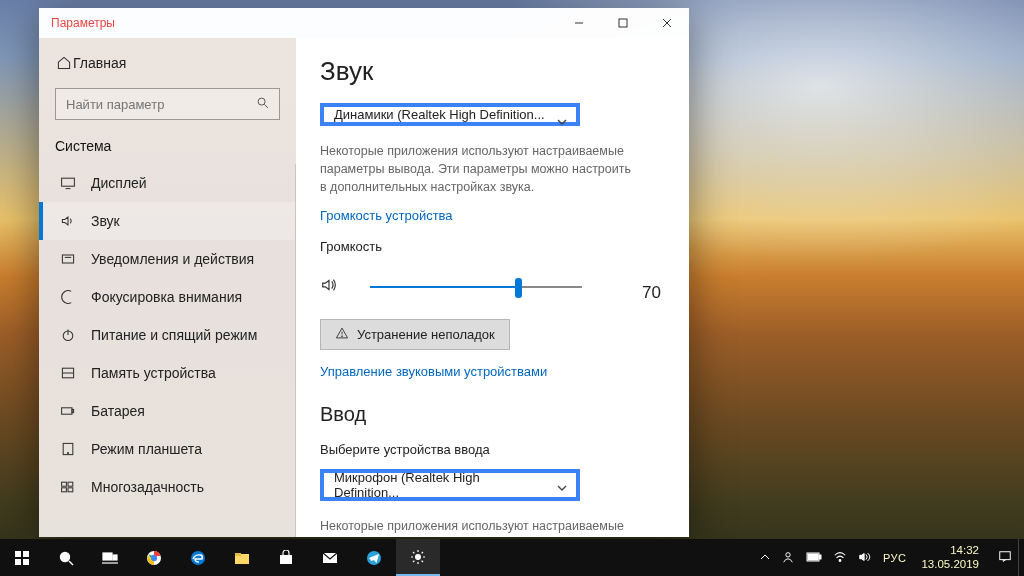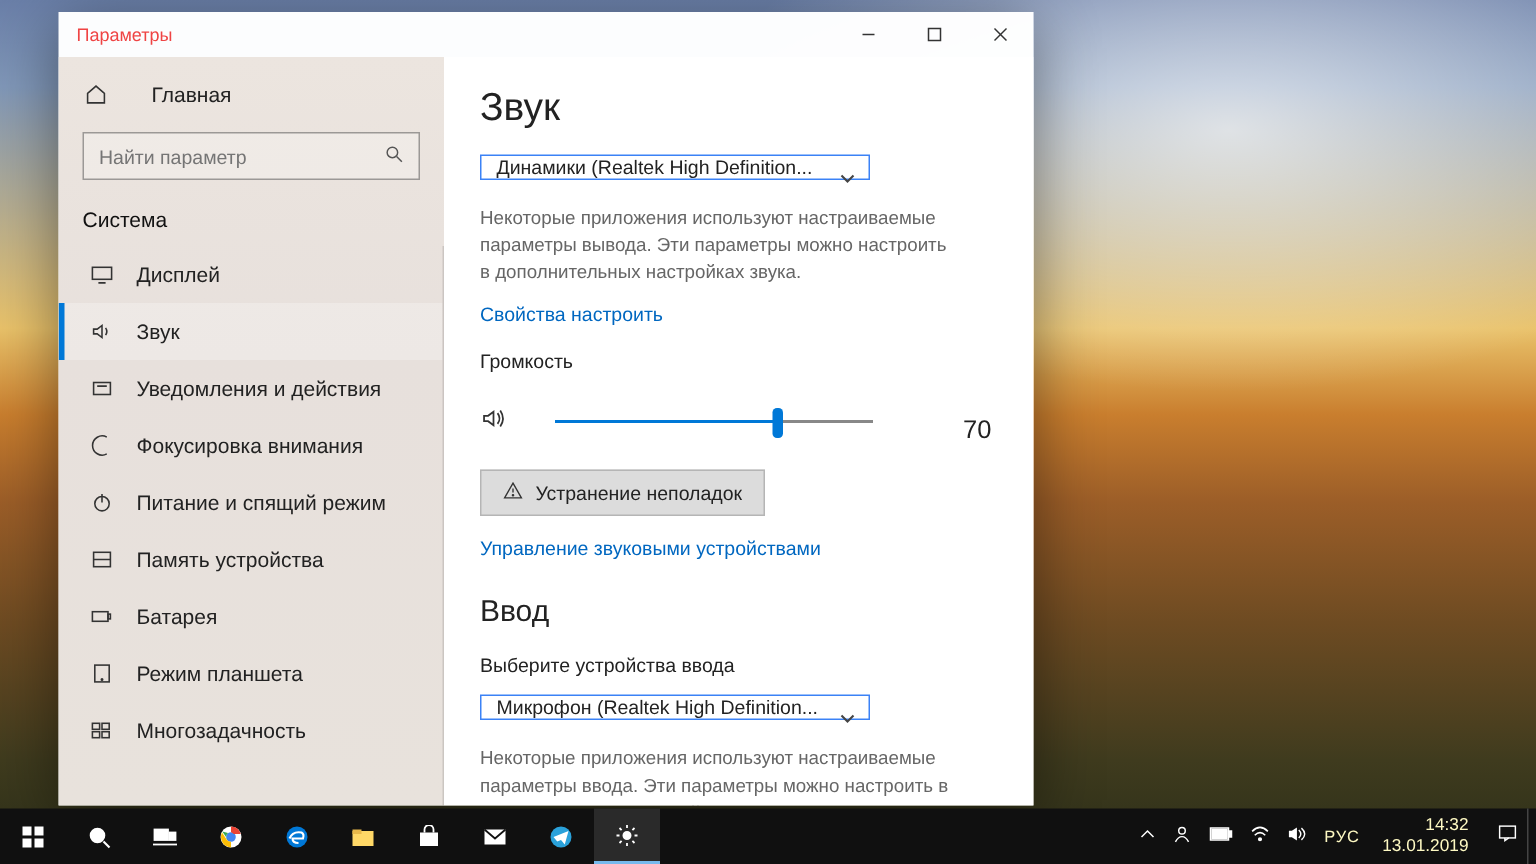--- a/index.html
+++ b/index.html
@@ -38,21 +38,21 @@
   .content { flex: 1; display: flex; overflow: hidden; }
 
   
   .sidebar {
     width: 257px;
     background: linear-gradient(180deg, #ece5df 0%, #e7e0dc 40%, #e8e2dc 100%);
     display: flex; flex-direction: column;
     padding-top: 8px;
   }
   .home-row {
-    display: flex; align-items: center; gap: 28px;
+    display: flex; align-items: center; gap: 0;
     padding: 8px 16px; font-size: 14px; color: #222;
   }
   .search-wrap { padding: 8px 16px 4px 16px; }
   .search {
     width: 100%; height: 32px;
     border: 1px solid rgba(0,0,0,0.35);
     background: rgba(255,255,255,0.25);
     padding: 0 32px 0 10px; font-size: 13px;
     position: relative;
   }
@@ -85,21 +85,21 @@
   
   .main {
     flex: 1; background: #fff; padding: 18px 24px 10px 24px;
     overflow-y: hidden; font-size: 13px; color: #222;
     display: flex; flex-direction: column; gap: 6px;
   }
   h1.page-title { font-weight: 400; font-size: 26px; margin-bottom: 10px; }
   .label { font-size: 13px; color: #222; margin-top: 2px; margin-bottom: 6px; }
   .select {
     width: 260px; height: 32px;
-    border: 1px solid #3b82f6; background: #fff;
+    border: 4px solid #3b82f6; background: #fff;
     padding: 0 28px 0 10px; font-size: 13px; color: #222;
     display: flex; align-items: center; position: relative;
   }
   .select .chev { position: absolute; right: 8px; top: 9px; }
   .desc { color: #666; font-size: 12.5px; line-height: 1.45; margin: 10px 0 6px 0; max-width: 320px;}
   .link { color: #0067c0; font-size: 13px; margin-bottom: 8px; cursor: default;}
   .vol-row { display: flex; align-items: center; gap: 14px; margin: 4px 0 10px 0;}
   .slider {
     flex: 0 0 230px; height: 20px; position: relative;
   }
@@ -283,21 +283,21 @@
       <div class="select">
         <span>Динамики (Realtek High Definition...</span>
         <span class="chev">
           <svg width="12" height="12" viewBox="0 0 12 12" fill="none" stroke="#444" stroke-width="1.4">
               <polyline points="2,4 6,8 10,4"></polyline>
             </svg>
         </span>
       </div>
 
       <div class="desc">Некоторые приложения используют настраиваемые параметры вывода. Эти параметры можно настроить в дополнительных настройках звука.</div>
-      <div class="link">Свойства настроить</div>
+      <div class="link">Громкость устройства</div>
 
       <div class="label">Громкость</div>
       <div class="vol-row">
         <span>
           <svg width="18" height="18" viewBox="0 0 20 20" fill="none" stroke="#333" stroke-width="1.3">
             <path d="M3 8 H6 L10 5 V15 L6 12 H3 Z"></path>
               <path d="M13 6 Q16 10 13 14"></path>
               <path d="M15 4 Q19 10 15 16"></path>
           </svg>
         </span>
@@ -426,21 +426,21 @@
           <circle cx="8" cy="12" r="1" fill="#fff"></circle>
         </svg></span>
     <span><svg width="14" height="14" viewBox="0 0 16 16" fill="none" stroke="#fff" stroke-width="1.1">
           <path d="M2 6h2l3-2v8l-3-2H2z" fill="#fff"></path>
           <path d="M9 5q3 3 0 6"></path>
           <path d="M11 3.5q5 4.5 0 9"></path>
         </svg></span>
     <span class="lang">РУС</span>
     <div class="clock">
       <span>14:32</span>
-      <span>13.01.2019</span>
+      <span>13.05.2019</span>
     </div>
     <span><svg width="14" height="14" viewBox="0 0 16 16" fill="none" stroke="#fff" stroke-width="1.1">
           <rect x="2" y="2" width="12" height="9"></rect>
           <path d="M6 11v2l3-2"></path>
         </svg></span>
   </div>
   <div class="show-desktop"></div>
 </div>
 
 </body></html>

